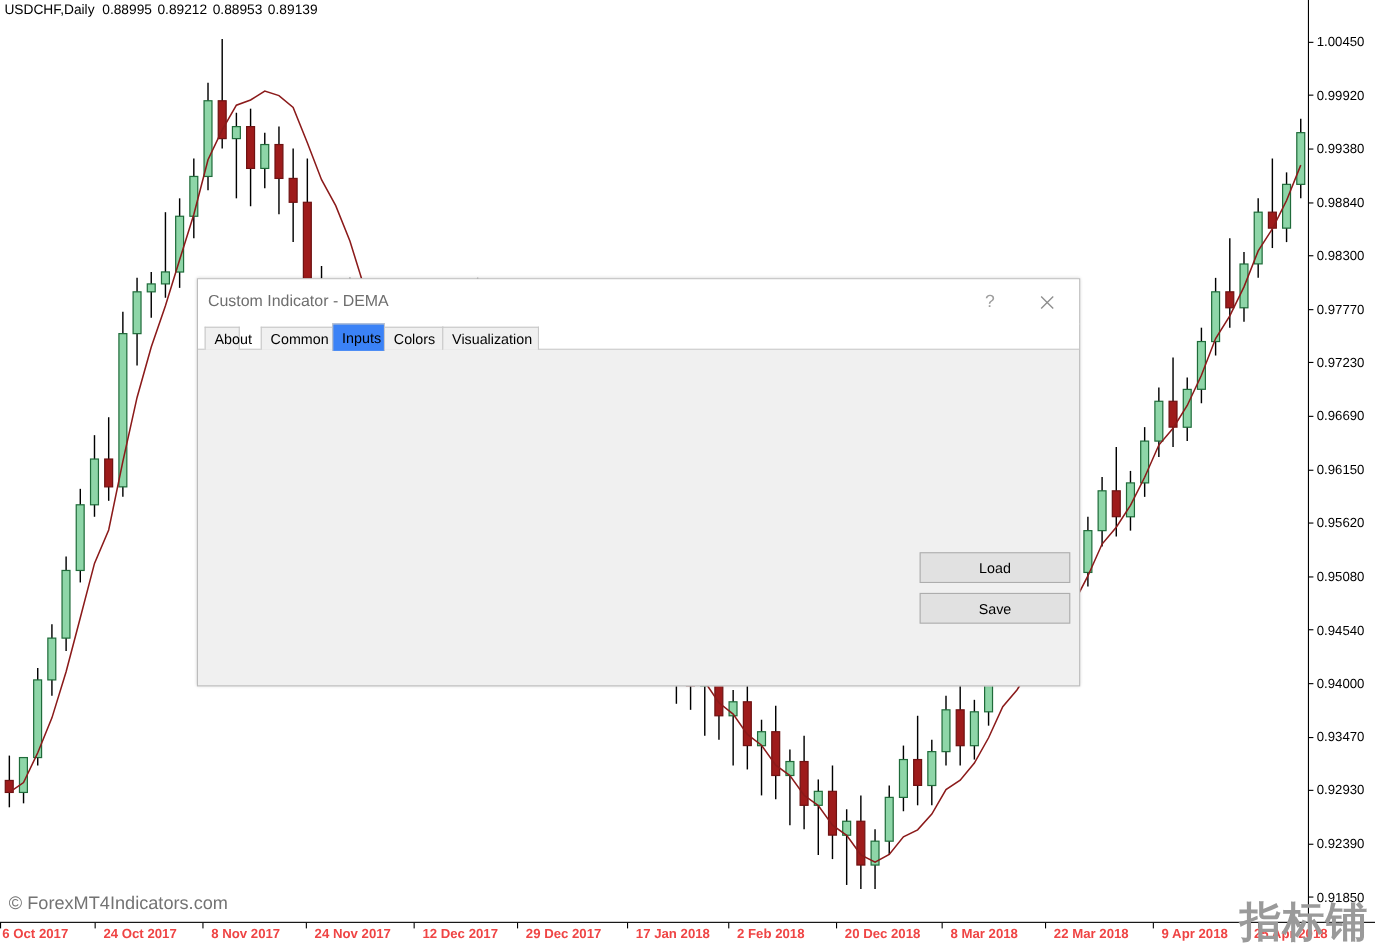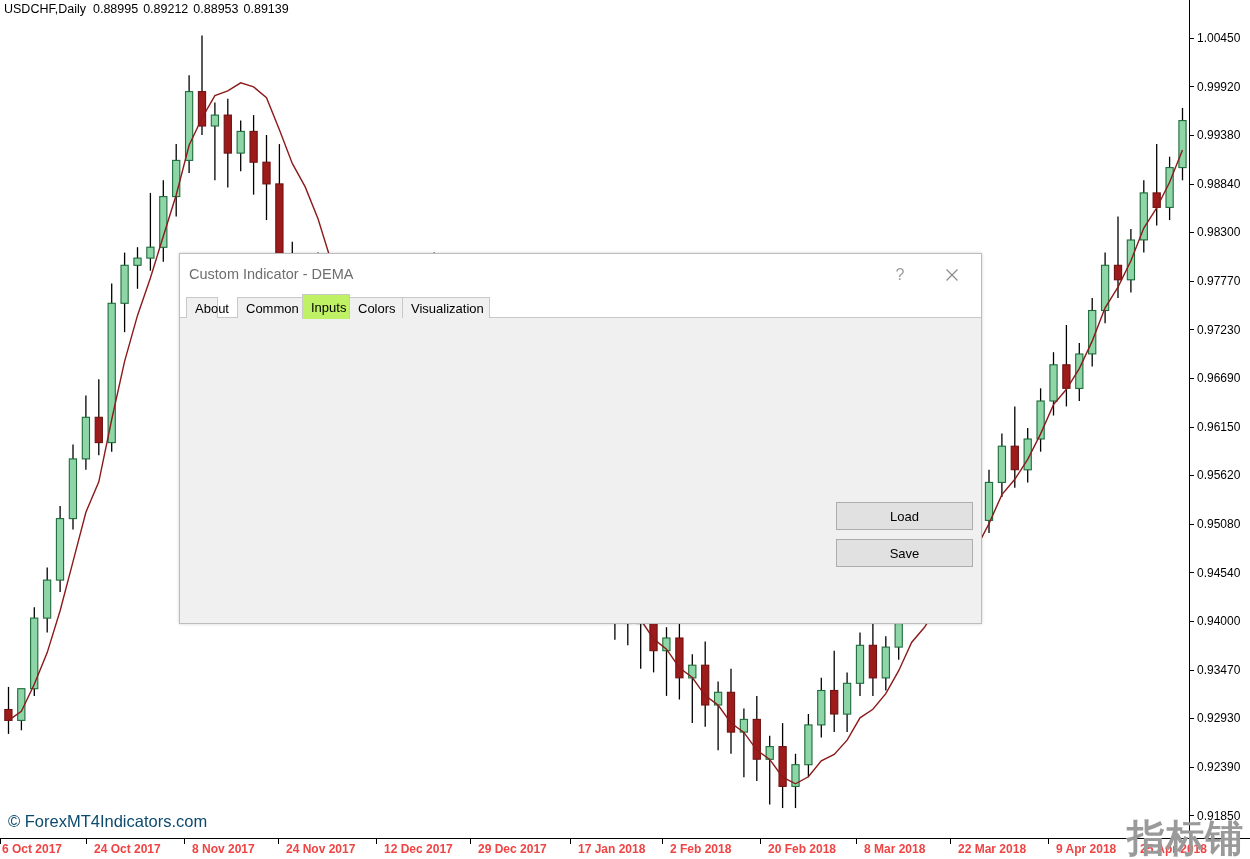--- a/index.html
+++ b/index.html
@@ -81,21 +81,21 @@
     top: 0;
     width: 1px; height: 5px;
     background: #000;
   }
 
   
   #copyright {
     position: absolute;
     left: 8px; top: 812px;
     font-size: 16.5px;
-    color: #0c4a6e;
+    color: #737373;
     white-space: nowrap;
   }
   #cn-watermark {
     position: absolute;
     right: 6px; bottom: 2px;
     font-size: 38px;
     font-weight: bold;
     color: #9a9a9a;
     letter-spacing: 1px;
     line-height: 1;
@@ -161,21 +161,21 @@
     background: #f0f0f0;
     border: 1px solid #c8c8c8;
     border-bottom: none;
     box-sizing: border-box;
     white-space: nowrap;
     cursor: default;
   }
   .tab.active {
     top: 0;
     height: 25px;
-    background: #bef264;
+    background: #3b82f6;
     border-color: #c8c8c8;
     z-index: 3;
   }
 
   
   #tab-content {
     position: absolute;
     left: 9px; top: 70px;
     width: 785px; height: 250px;
     background: #f0f0f0;
@@ -506,21 +506,21 @@
       <div class="time-tick" style="left: 286px;">24 Nov 2017</div>
       <div class="time-sep" style="left: 278px;"></div>
       <div class="time-tick" style="left: 384px;">12 Dec 2017</div>
       <div class="time-sep" style="left: 376px;"></div>
       <div class="time-tick" style="left: 478px;">29 Dec 2017</div>
       <div class="time-sep" style="left: 470px;"></div>
       <div class="time-tick" style="left: 578px;">17 Jan 2018</div>
       <div class="time-sep" style="left: 570px;"></div>
       <div class="time-tick" style="left: 670px;">2 Feb 2018</div>
       <div class="time-sep" style="left: 662px;"></div>
-      <div class="time-tick" style="left: 768px;">20 Feb 2018</div>
+      <div class="time-tick" style="left: 768px;">20 Dec 2018</div>
       <div class="time-sep" style="left: 760px;"></div>
       <div class="time-tick" style="left: 864px;">8 Mar 2018</div>
       <div class="time-sep" style="left: 856px;"></div>
       <div class="time-tick" style="left: 958px;">22 Mar 2018</div>
       <div class="time-sep" style="left: 950px;"></div>
       <div class="time-tick" style="left: 1056px;">9 Apr 2018</div>
       <div class="time-sep" style="left: 1048px;"></div>
       <div class="time-tick" style="left: 1140px;">25 Apr 2018</div>
       <div class="time-sep" style="left: 1144px;"></div>
     </div>

